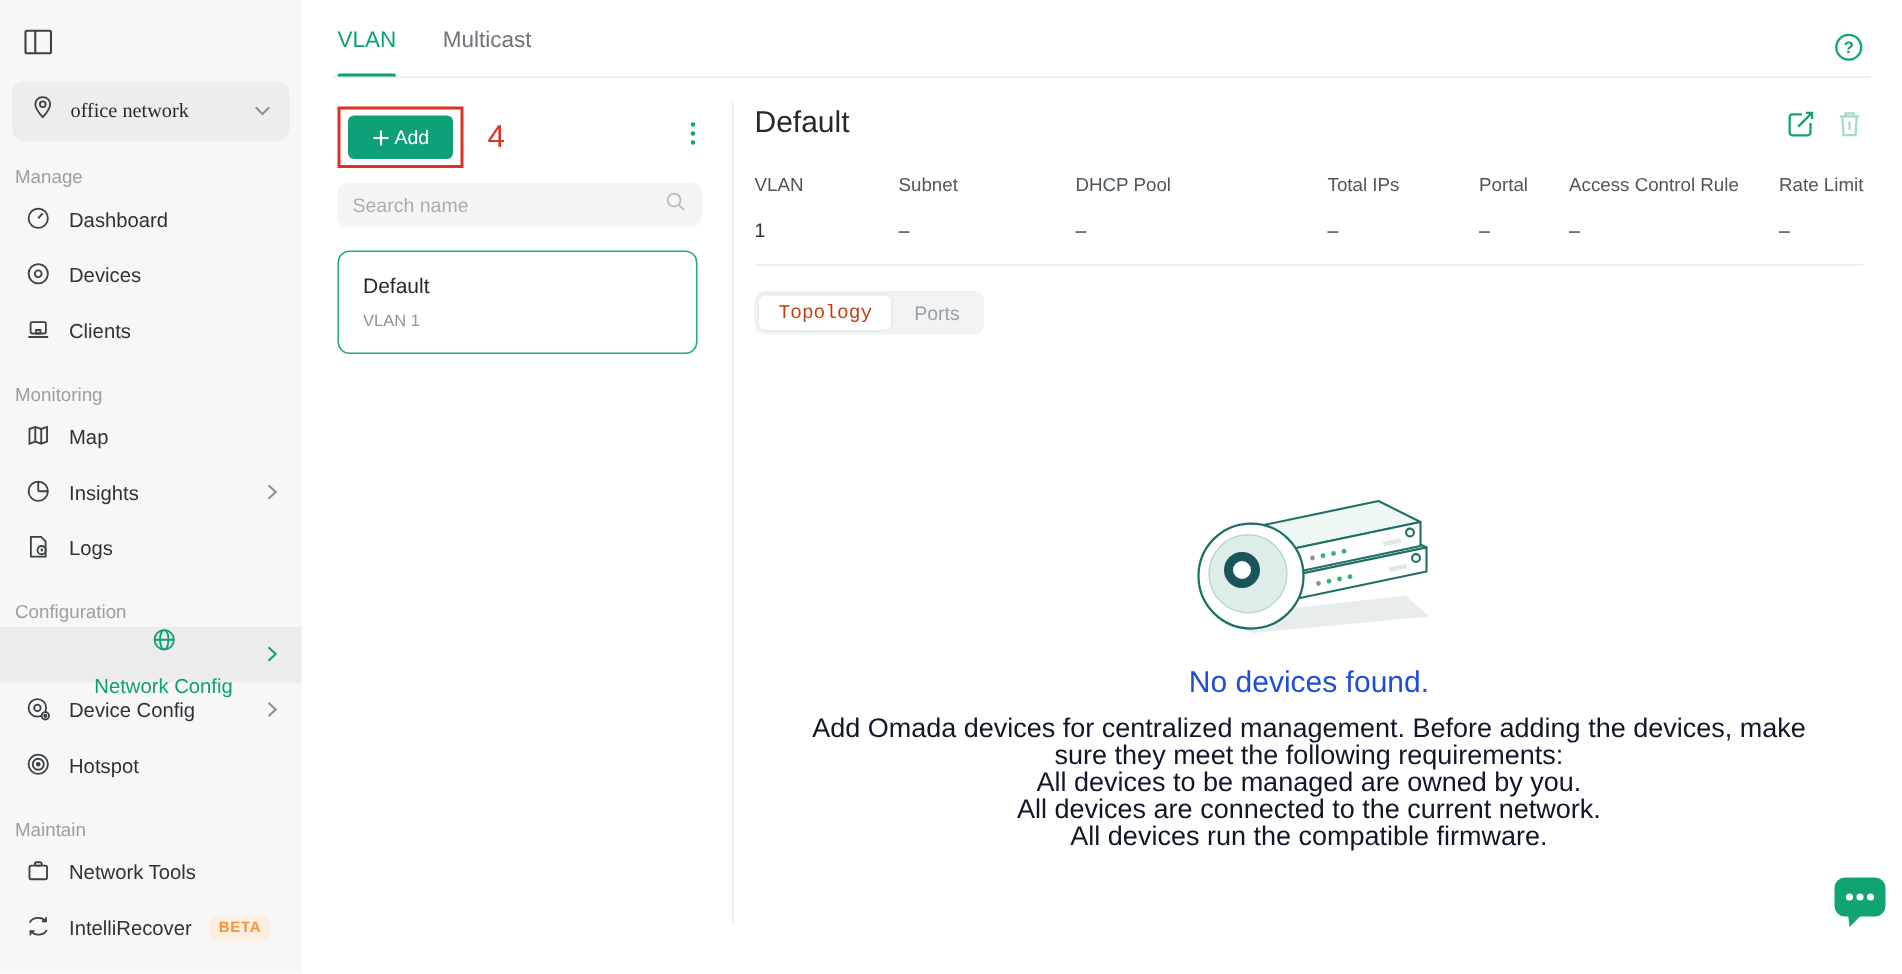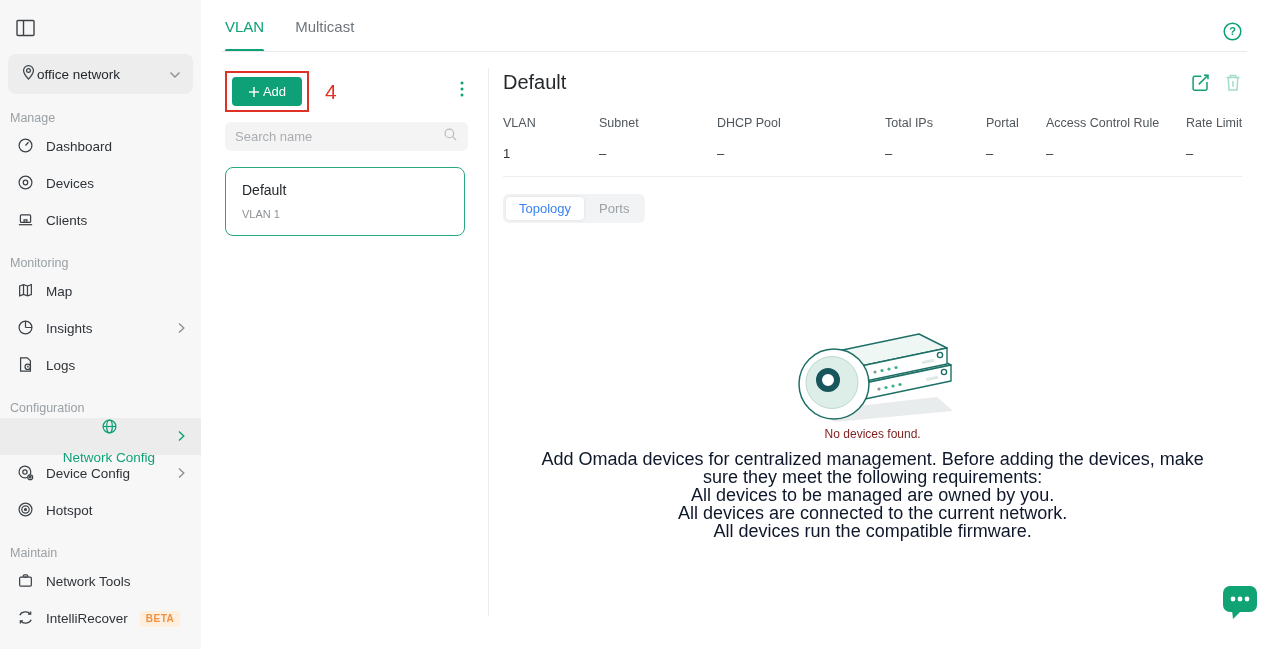--- a/index.html
+++ b/index.html
@@ -10,21 +10,21 @@
     -webkit-font-smoothing:antialiased;
   }
   
   .sidebar {
     position:absolute; left:0; top:0; width:201px; height:649px;
     background:#f7f7f8; z-index:2;
   }
   .collapse-btn { margin:19px 0 0 16px; width:20px; height:18px; cursor:pointer; display:block; }
   .site-selector {
     margin:17px 8px 0 8px; height:40px; background:#ededee; border-radius:8px;
-    display:flex; align-items:center; padding:0 12px; cursor:pointer;
+    display:flex; align-items:center; padding:0 12px; gap:10px; cursor:pointer;font-family:Liberation Serif, serif;
   }
   .site-selector .site-label { flex:1; font-size:13.5px; color:#24292d; }
   .section-label { margin:17px 0 3px 10px; font-size:12.5px; color:#9aa0a4; }
   .nav-item {
     height:37px; display:flex; align-items:center; gap:12px;
     padding-left:17px; position:relative; font-size:13.5px; color:#2e3338; cursor:pointer;
   }
   .nav-item svg { flex:0 0 auto; }
   .nav-item .nchev { position:absolute; right:16px; top:50%; transform:translateY(-50%); }
   .nav-item.selected { background:#ececed; color:#0ea076;flex-direction:column; }
@@ -74,23 +74,23 @@
   .detail-header { display:flex; align-items:center; }
   .detail-title { font-size:20px; color:#24292d; font-weight:500; flex:1; }
   .detail-actions { display:flex; gap:14px; align-items:center; }
   .icon-btn { cursor:pointer; display:inline-flex; }
   .vlan-table { display:grid; grid-template-columns:96px 118px 168px 101px 60px 140px auto; margin-top:22px; row-gap:16px; }
   .vlan-table .th { font-size:12.5px; color:#4f565c; white-space:nowrap; }
   .vlan-table .td { font-size:13px; color:#2e3338; }
   .hdivider { height:1px; background:#ededef; margin:15px 0 17px; }
   .segmented { display:inline-flex; background:#f2f3f4; border-radius:6px; padding:3px; gap:2px; }
   .seg { font-size:13px; color:#9aa1a6; padding:4px 13px; border-radius:4px; cursor:pointer; }
-  .seg.active { background:#fff; color:#3b82f6; box-shadow:0 0 3px rgba(0,0,0,.10); }
+  .seg.active { background:#fff; color:#c2410c; box-shadow:0 0 3px rgba(0,0,0,.10);font-family:Liberation Mono, monospace; }
   .empty { text-align:center; margin-top:104px; }
-  .empty-title { font-size:12px; color:#7f1d1d; }
+  .empty-title { font-size:20px; color:#1d4ed8; margin-top:16px; }
   .empty-desc, .empty-req { font-size:18px; color:#0f172a; line-height:18px; }
   .empty-desc { max-width:690px; margin:9px auto 0; }
   
   .chat-btn { position:absolute; right:8px; bottom:25px; cursor:pointer; z-index:3; }
 </style>
 </head>
 <body>
 
 <div class="sidebar">
   <span class="collapse-btn">

